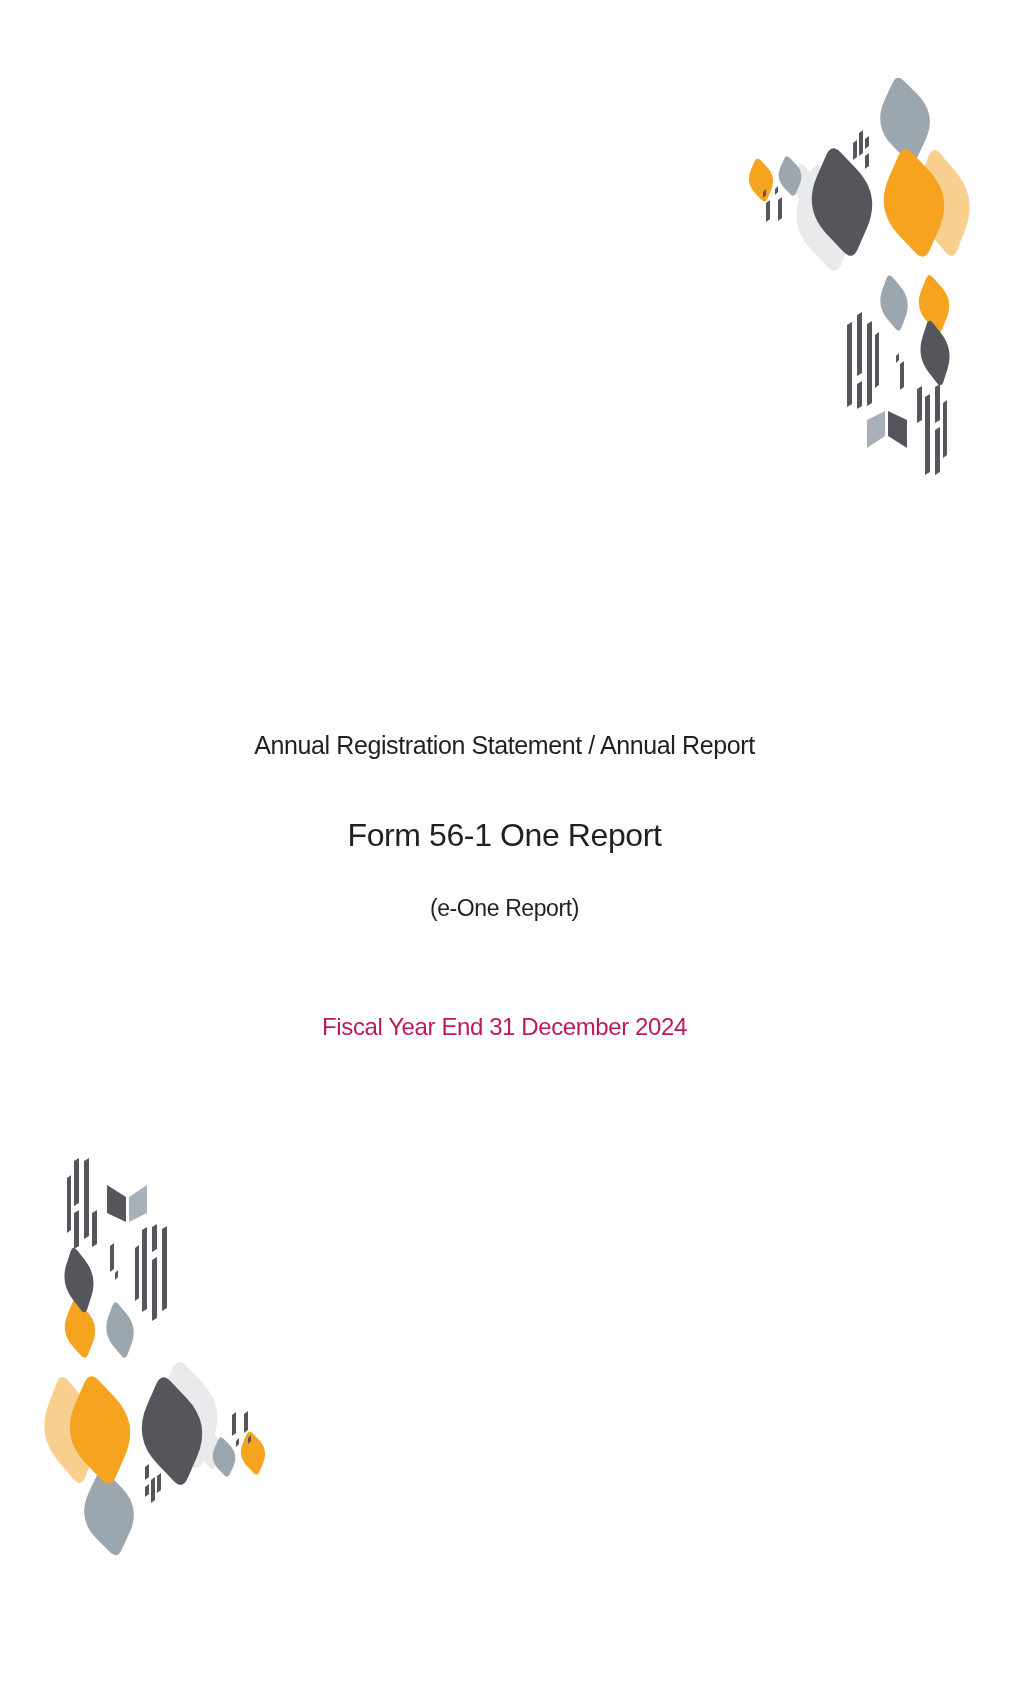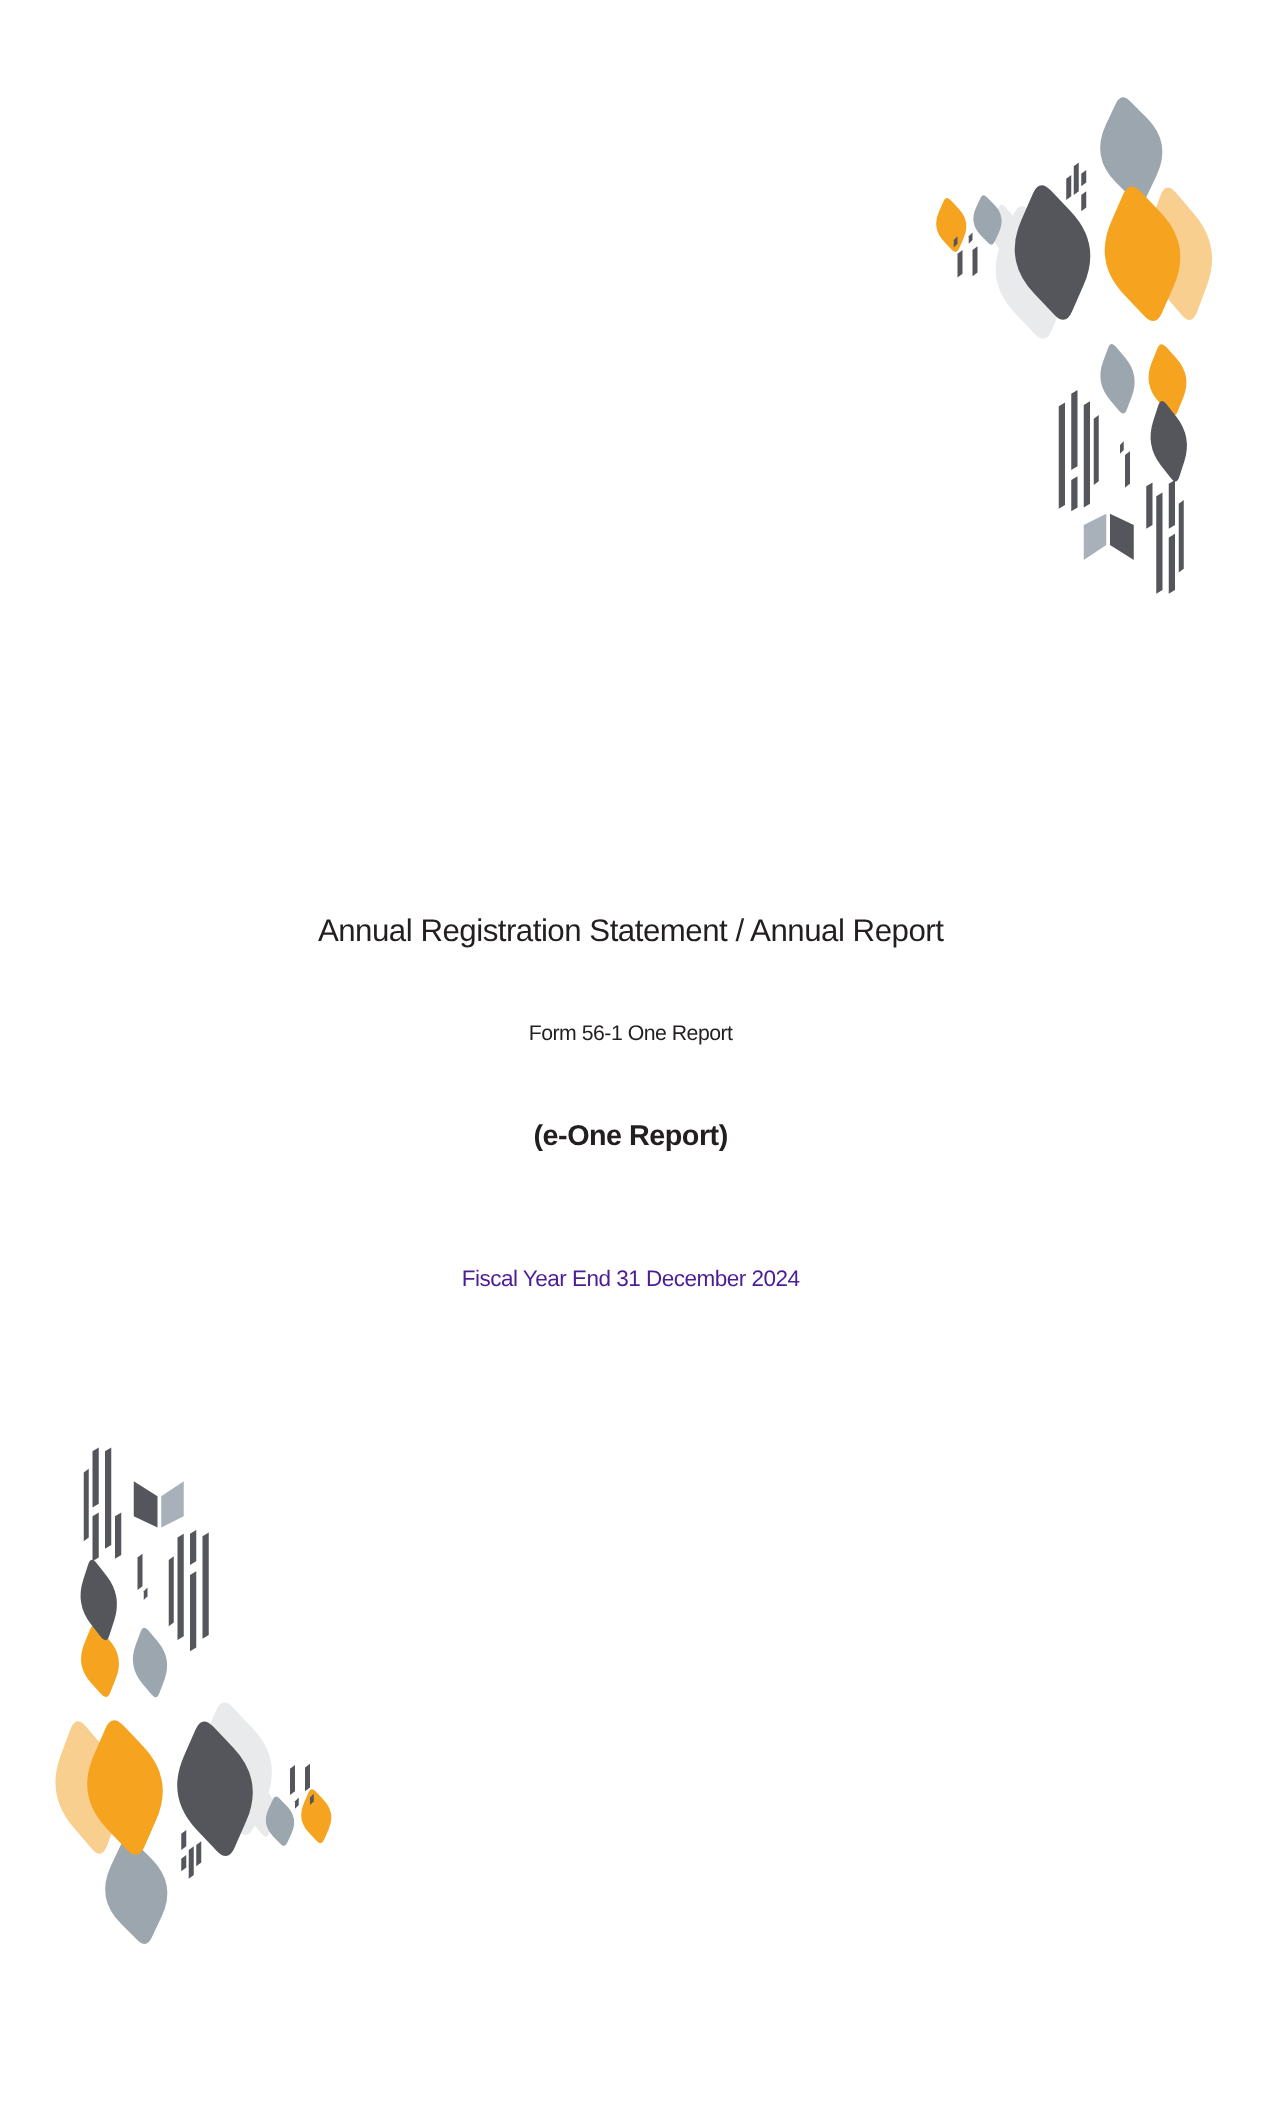--- a/index.html
+++ b/index.html
@@ -18,24 +18,24 @@
   }
   .line {
     position: absolute;
     left: 0;
     width: 100%;
     text-align: center;
     letter-spacing: -0.4px;
     white-space: nowrap;
   }
   .title-line   { top: 731px; font-size: 25px; font-weight: 400; }
-  .form-line    { top: 817px; font-size: 17px; font-weight: 400; }
-  .alias-line   { top: 895px; font-size: 23px; font-weight: 700; }
+  .form-line    { top: 817px; font-size: 32px; font-weight: 400; }
+  .alias-line   { top: 895px; font-size: 23px; font-weight: 400; }
   .company-line { top: 970px; font-size: 20px; font-weight: 700; }
-  .fiscal-line  { top: 1013px; font-size: 18px; font-weight: 400; color: #4c1d95; }
+  .fiscal-line  { top: 1013px; font-size: 24px; font-weight: 400; color: #be185d; }
 
   .logo {
     position: absolute;
     width: 230px;
     height: 430px;
   }
   .logo-top    { left: 746px; top: 70px; }
   .logo-bottom { left: 38px;  top: 1133px; }
 
   .f-orange      { fill: var(--orange, #F6A320); }

